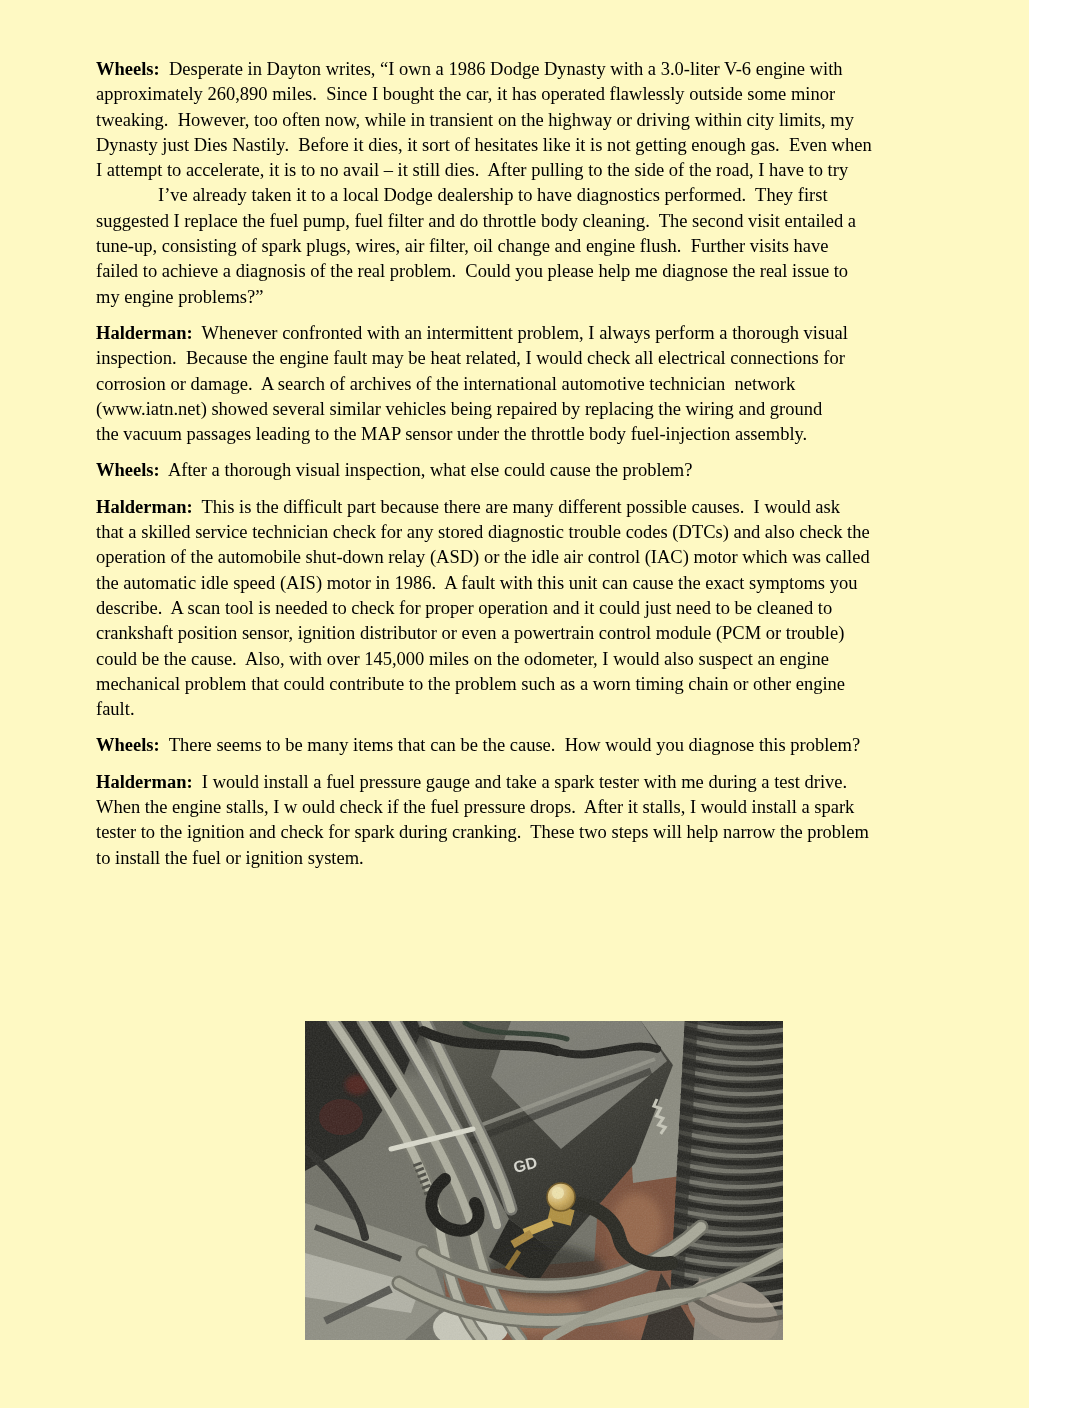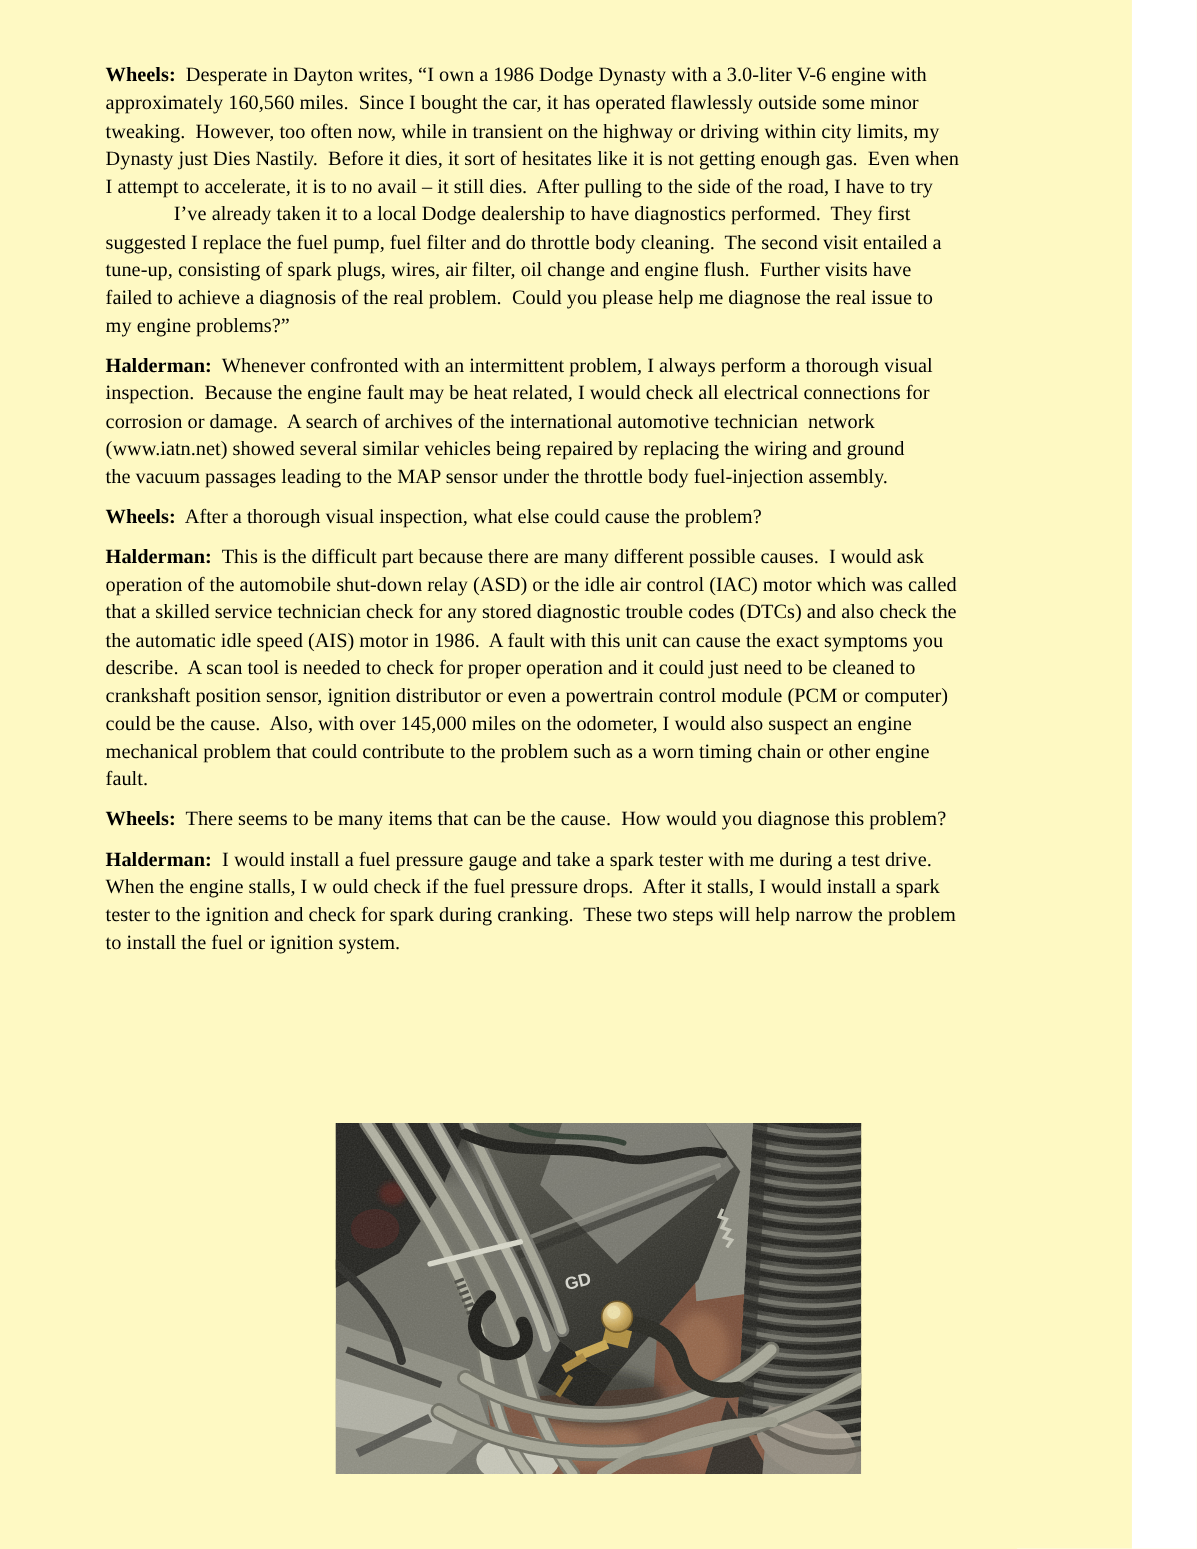--- a/index.html
+++ b/index.html
@@ -38,21 +38,21 @@
   .photo-wrap svg { display: block; }
 </style>
 </head>
 <body>
 
 <div class="page">
 
   <div class="article">
       <div class="para">
         <div class="line"><span class="b">Wheels:</span>  Desperate in Dayton writes, “I own a 1986 Dodge Dynasty with a 3.0-liter V-6 engine with</div>
-        <div class="line">approximately 160,560 miles.  Since I bought the car, it has operated flawlessly outside some minor</div>
+        <div class="line">approximately 260,890 miles.  Since I bought the car, it has operated flawlessly outside some minor</div>
         <div class="line">tweaking.  However, too often now, while in transient on the highway or driving within city limits, my</div>
         <div class="line">Dynasty just Dies Nastily.  Before it dies, it sort of hesitates like it is not getting enough gas.  Even when</div>
         <div class="line">I attempt to accelerate, it is to no avail – it still dies.  After pulling to the side of the road, I have to try</div>
       </div>
       <div class="para indent attach">
         <div class="line">I’ve already taken it to a local Dodge dealership to have diagnostics performed.  They first</div>
         <div class="line">suggested I replace the fuel pump, fuel filter and do throttle body cleaning.  The second visit entailed a</div>
         <div class="line">tune-up, consisting of spark plugs, wires, air filter, oil change and engine flush.  Further visits have</div>
         <div class="line">failed to achieve a diagnosis of the real problem.  Could you please help me diagnose the real issue to</div>
         <div class="line">my engine problems?”</div>
@@ -62,25 +62,25 @@
         <div class="line">inspection.  Because the engine fault may be heat related, I would check all electrical connections for</div>
         <div class="line">corrosion or damage.  A search of archives of the international automotive technician  network</div>
         <div class="line">(www.iatn.net) showed several similar vehicles being repaired by replacing the wiring and ground</div>
         <div class="line">the vacuum passages leading to the MAP sensor under the throttle body fuel-injection assembly.</div>
       </div>
       <div class="para">
         <div class="line"><span class="b">Wheels:</span>  After a thorough visual inspection, what else could cause the problem?</div>
       </div>
       <div class="para">
         <div class="line"><span class="b">Halderman:</span>  This is the difficult part because there are many different possible causes.  I would ask</div>
+        <div class="line">that a skilled service technician check for any stored diagnostic trouble codes (DTCs) and also check the</div>
         <div class="line">operation of the automobile shut-down relay (ASD) or the idle air control (IAC) motor which was called</div>
-        <div class="line">that a skilled service technician check for any stored diagnostic trouble codes (DTCs) and also check the</div>
         <div class="line">the automatic idle speed (AIS) motor in 1986.  A fault with this unit can cause the exact symptoms you</div>
         <div class="line">describe.  A scan tool is needed to check for proper operation and it could just need to be cleaned to</div>
-        <div class="line">crankshaft position sensor, ignition distributor or even a powertrain control module (PCM or computer)</div>
+        <div class="line">crankshaft position sensor, ignition distributor or even a powertrain control module (PCM or trouble)</div>
         <div class="line">could be the cause.  Also, with over 145,000 miles on the odometer, I would also suspect an engine</div>
         <div class="line">mechanical problem that could contribute to the problem such as a worn timing chain or other engine</div>
         <div class="line">fault.</div>
       </div>
       <div class="para">
         <div class="line"><span class="b">Wheels:</span>  There seems to be many items that can be the cause.  How would you diagnose this problem?</div>
       </div>
       <div class="para">
         <div class="line"><span class="b">Halderman:</span>  I would install a fuel pressure gauge and take a spark tester with me during a test drive.</div>
         <div class="line">When the engine stalls, I w ould check if the fuel pressure drops.  After it stalls, I would install a spark</div>

